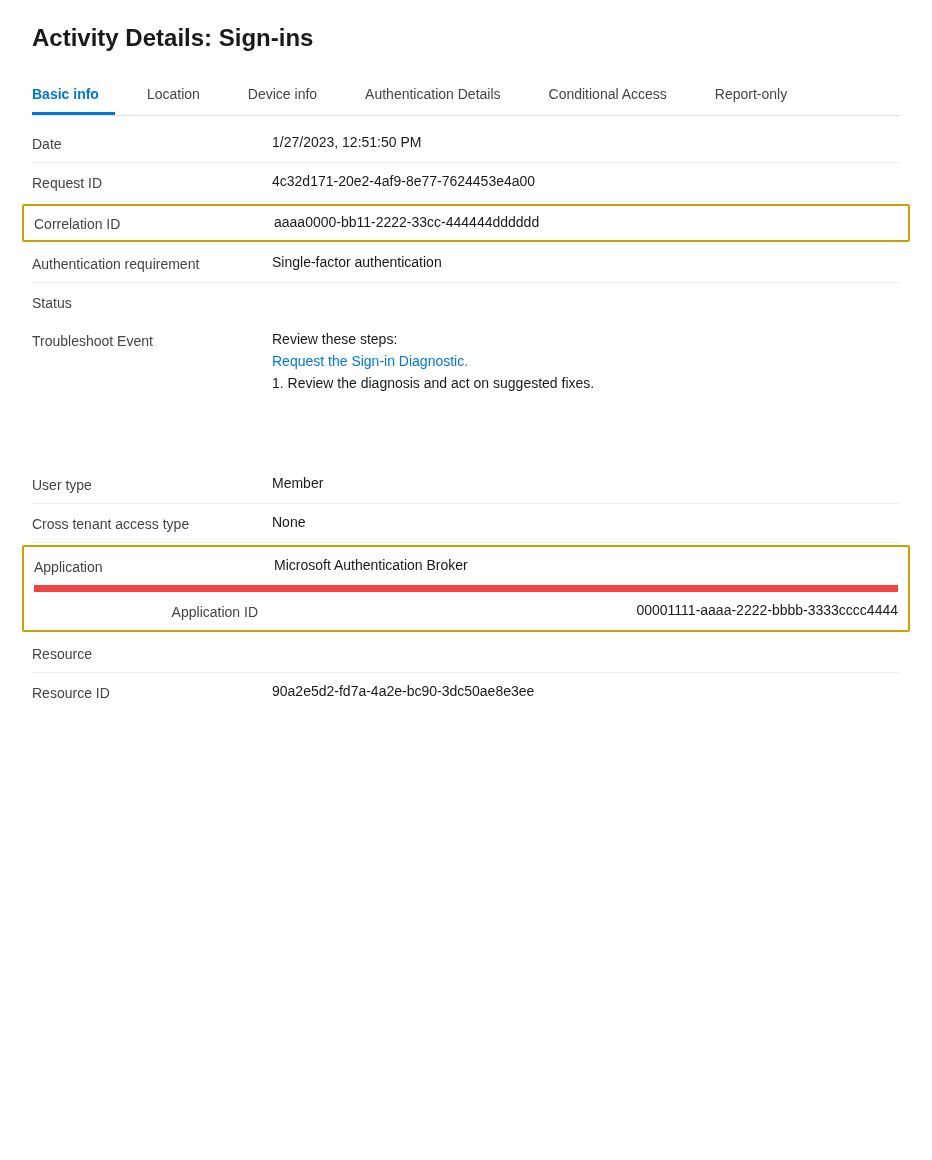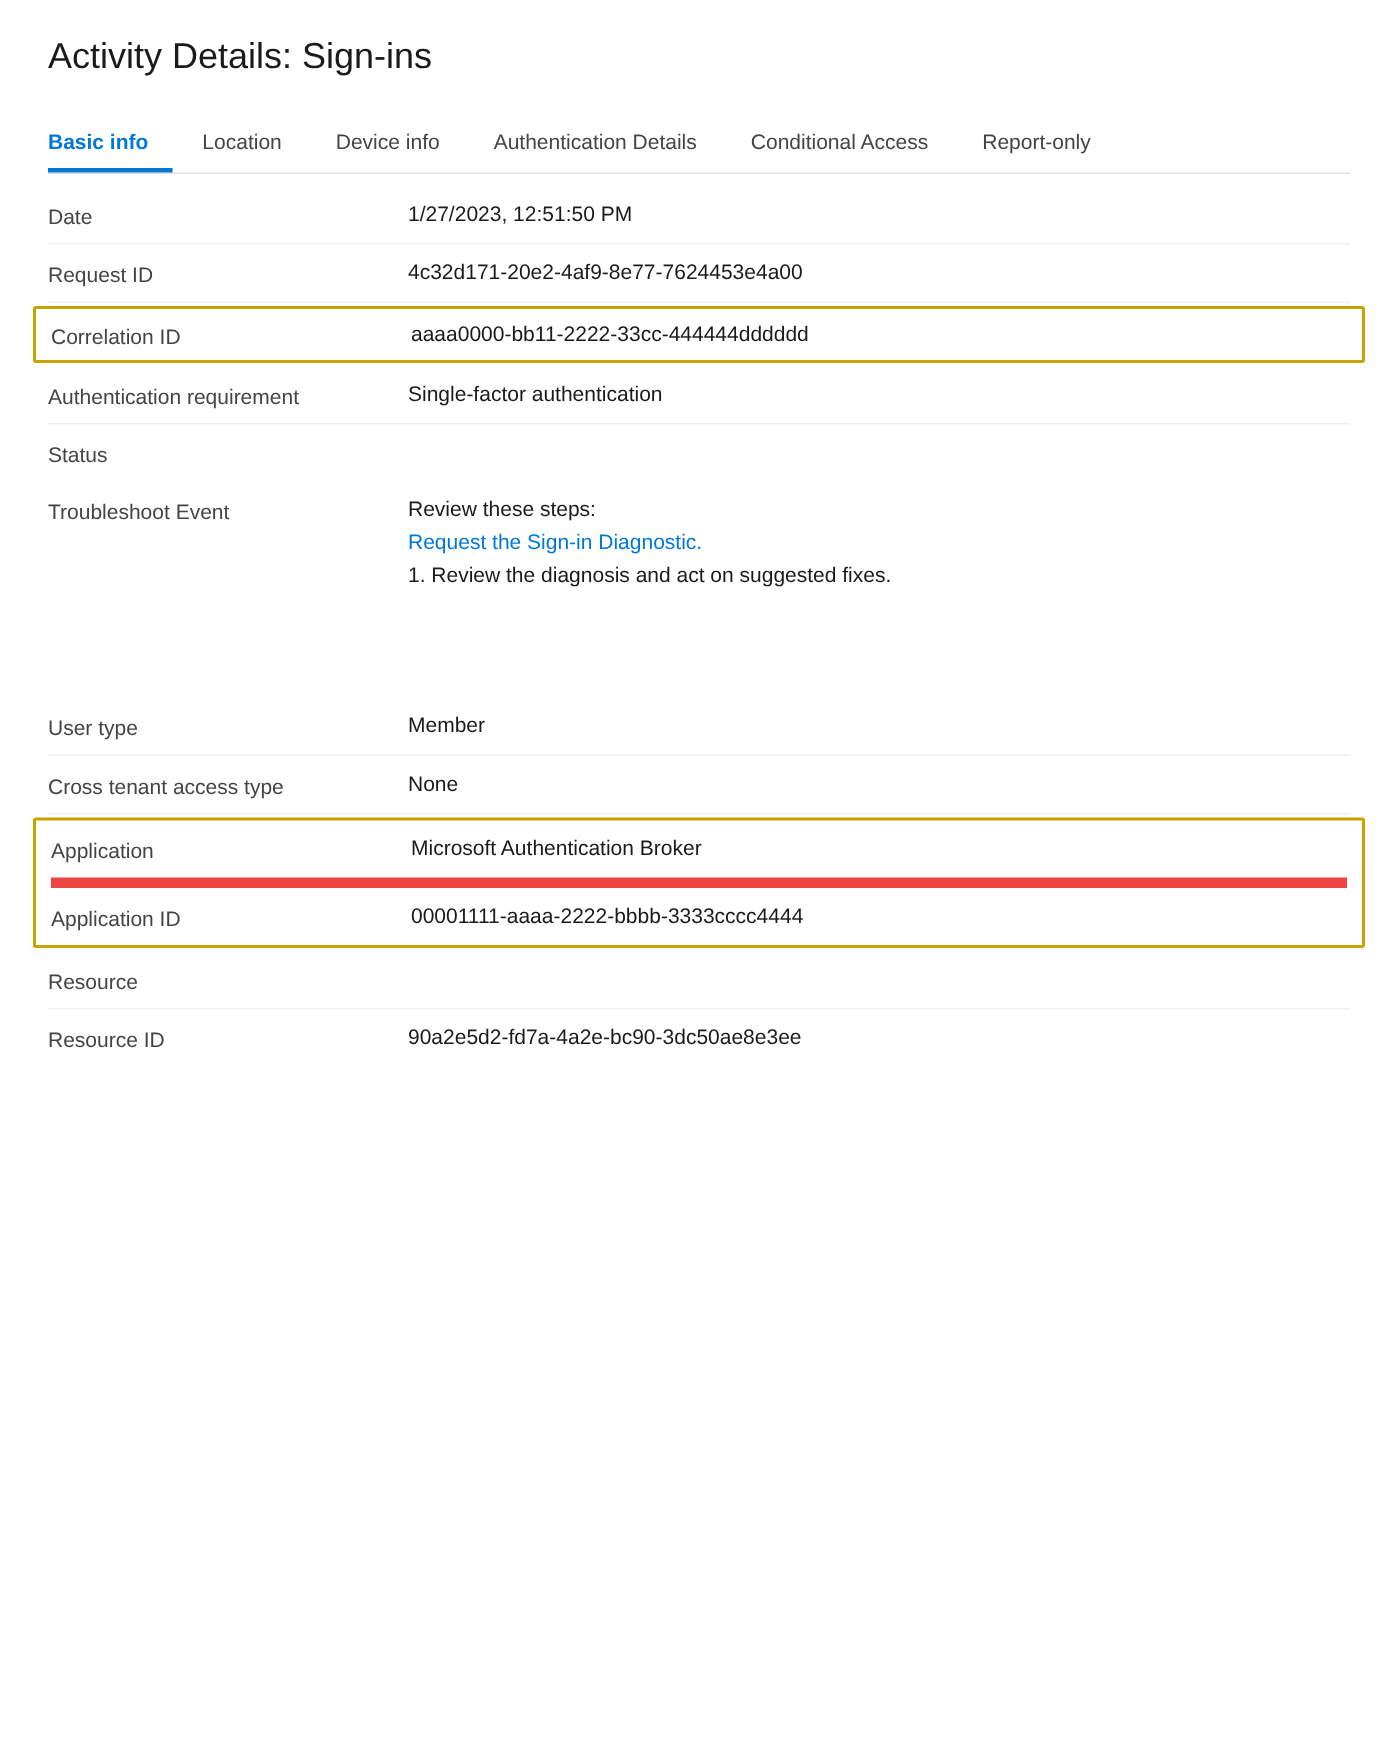--- a/index.html
+++ b/index.html
@@ -5,29 +5,29 @@
     * { box-sizing: border-box; margin: 0; padding: 0; }
     body {
       font-family: 'Segoe UI', Arial, sans-serif;
       font-size: 14px;
       color: #1a1a1a;
       background: #ffffff;
       padding: 24px 32px;
     }
     h1 {
       font-size: 24px;
-      font-weight: 400;
+      font-weight: 700;
       color: #1a1a1a;
       margin-bottom: 24px;
     }
     .tabs {
       display: flex;
       border-bottom: 1px solid #e0e0e0;
       margin-bottom: 0;
-      gap: 4px;
+      gap: 16px;
     }
     .tab {
       padding: 10px 16px;
       font-size: 14px;
       color: #444;
       cursor: pointer;
       border-bottom: 3px solid transparent;
       white-space: nowrap;
       user-select: none;
     }
@@ -75,20 +75,21 @@
       border: 2px solid #c8a200;
       border-radius: 2px;
       margin: 2px -10px;
       padding: 0 10px;
     }
     .highlighted-group .field-row {
       border-bottom: 7px solid #ef4444;
     }
     .highlighted-group .field-row:last-child {
       border-bottom: none;
+      text-align: right;
     }
     .troubleshoot-block {
       display: flex;
       align-items: flex-start;
       padding: 10px 0;
     }
     .troubleshoot-label {
       width: 240px;
       min-width: 240px;
       color: #444;

